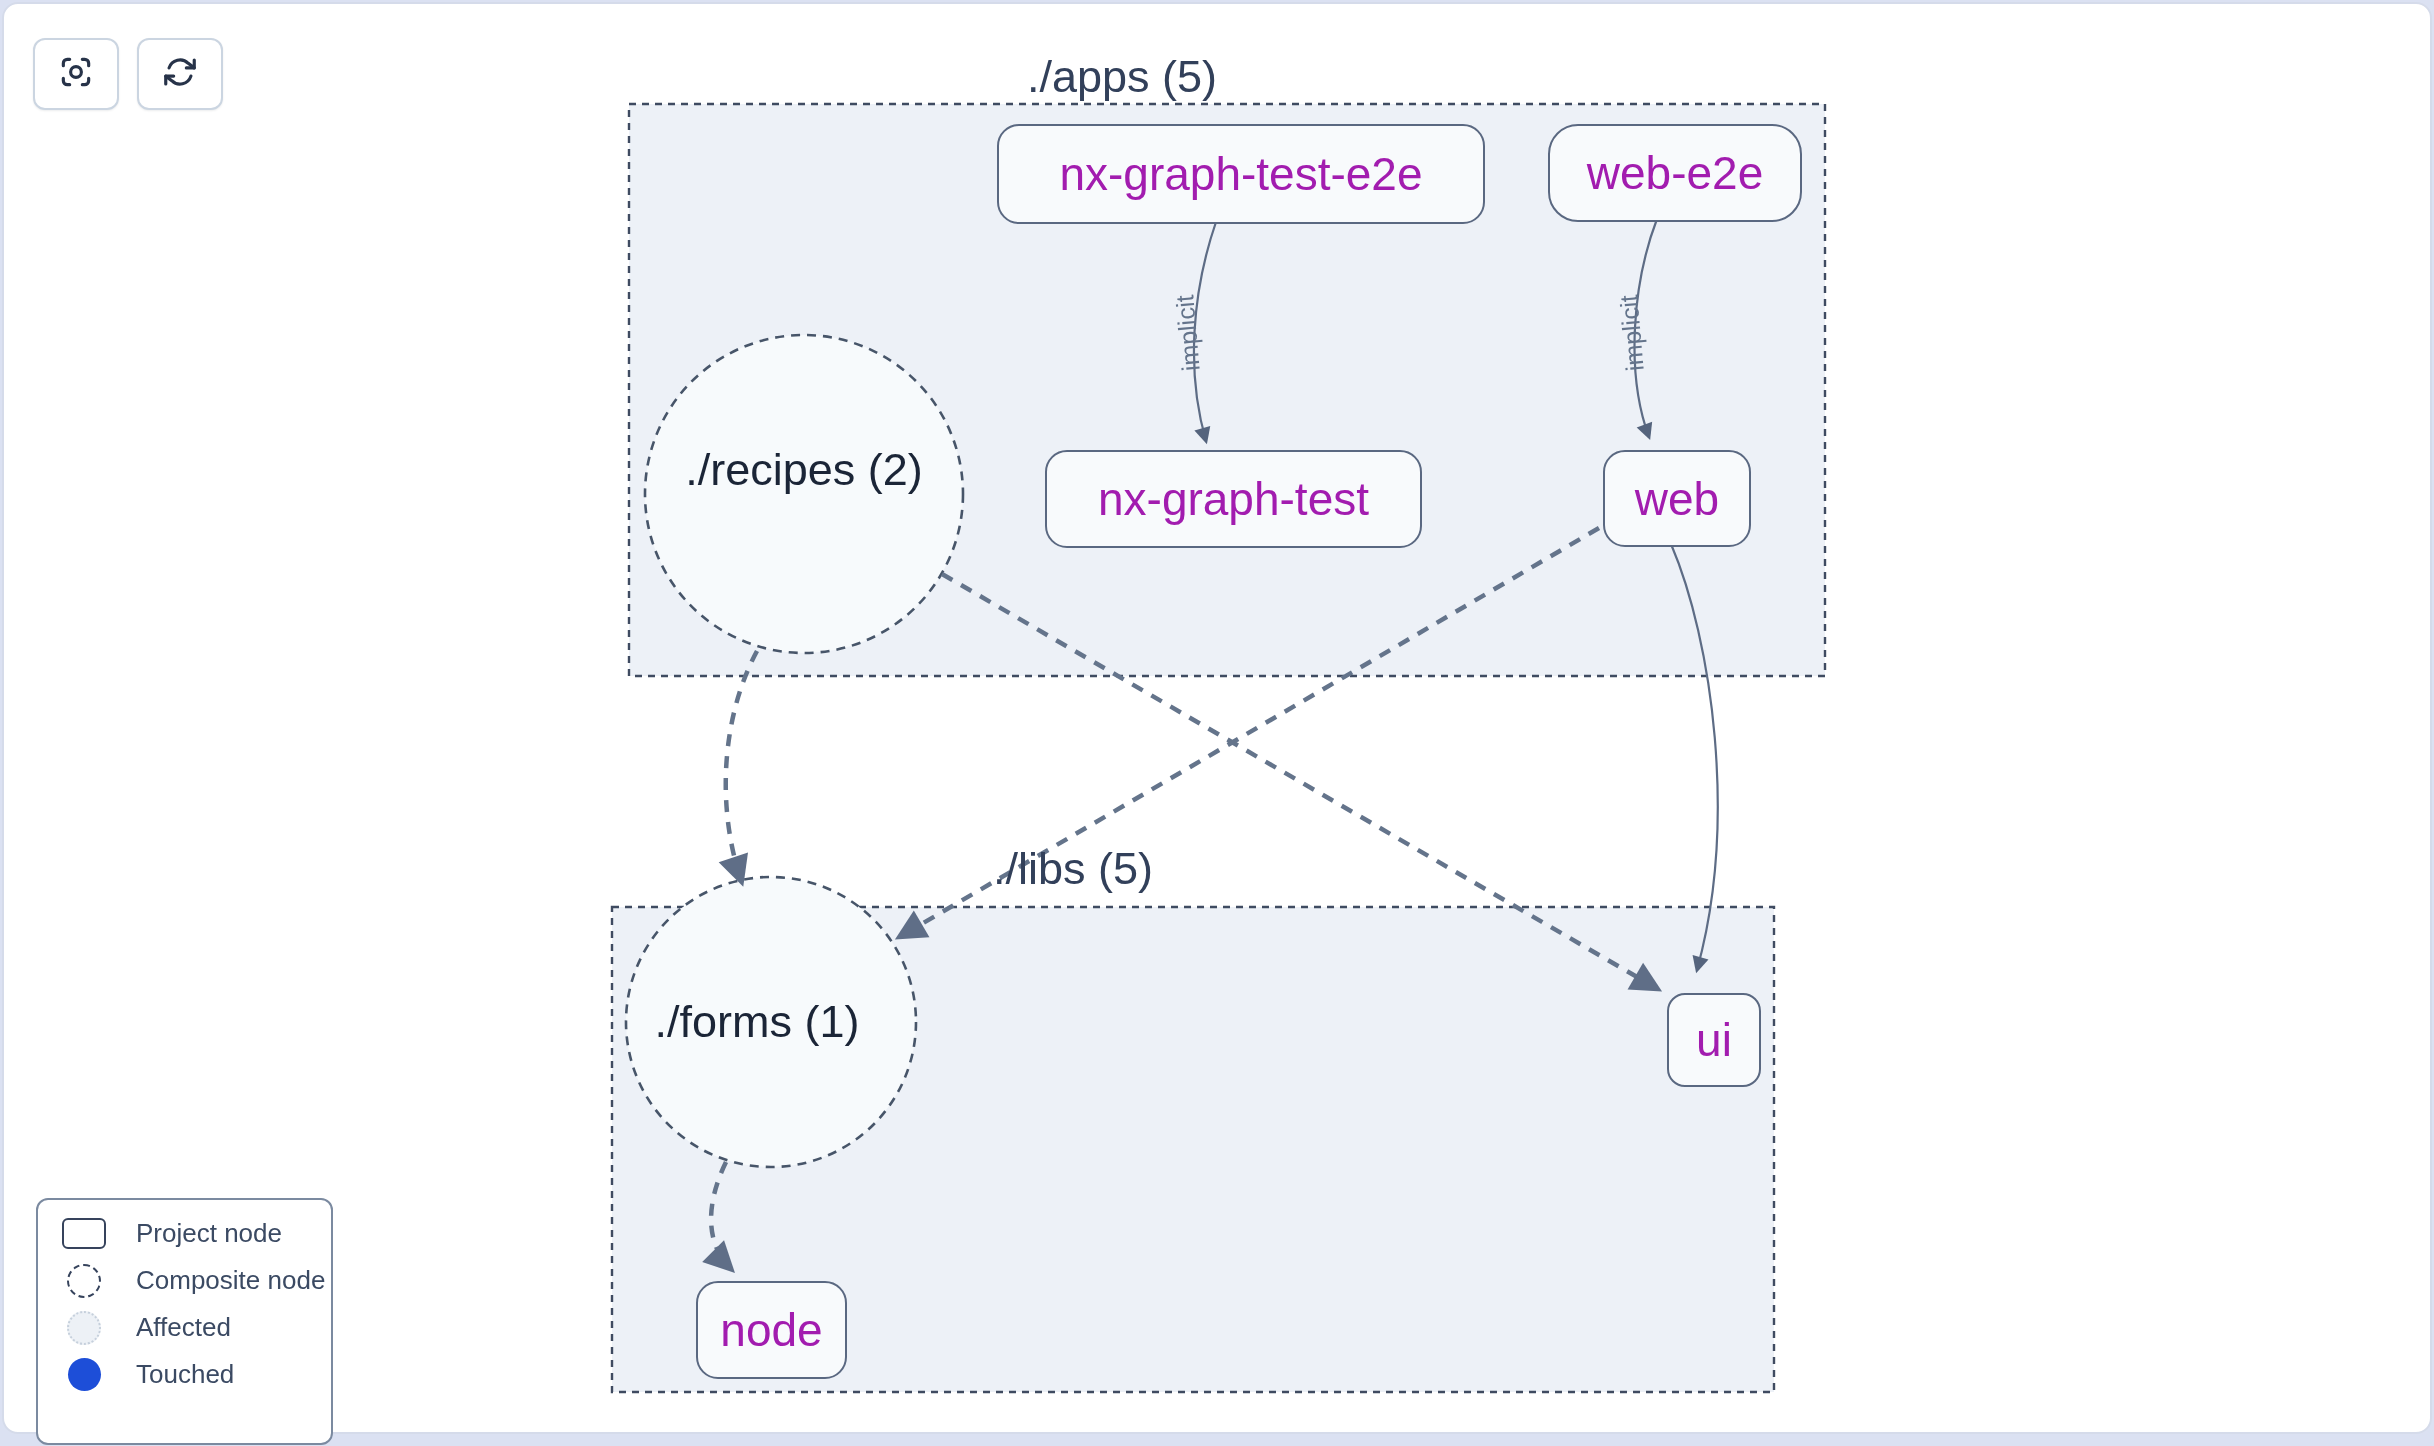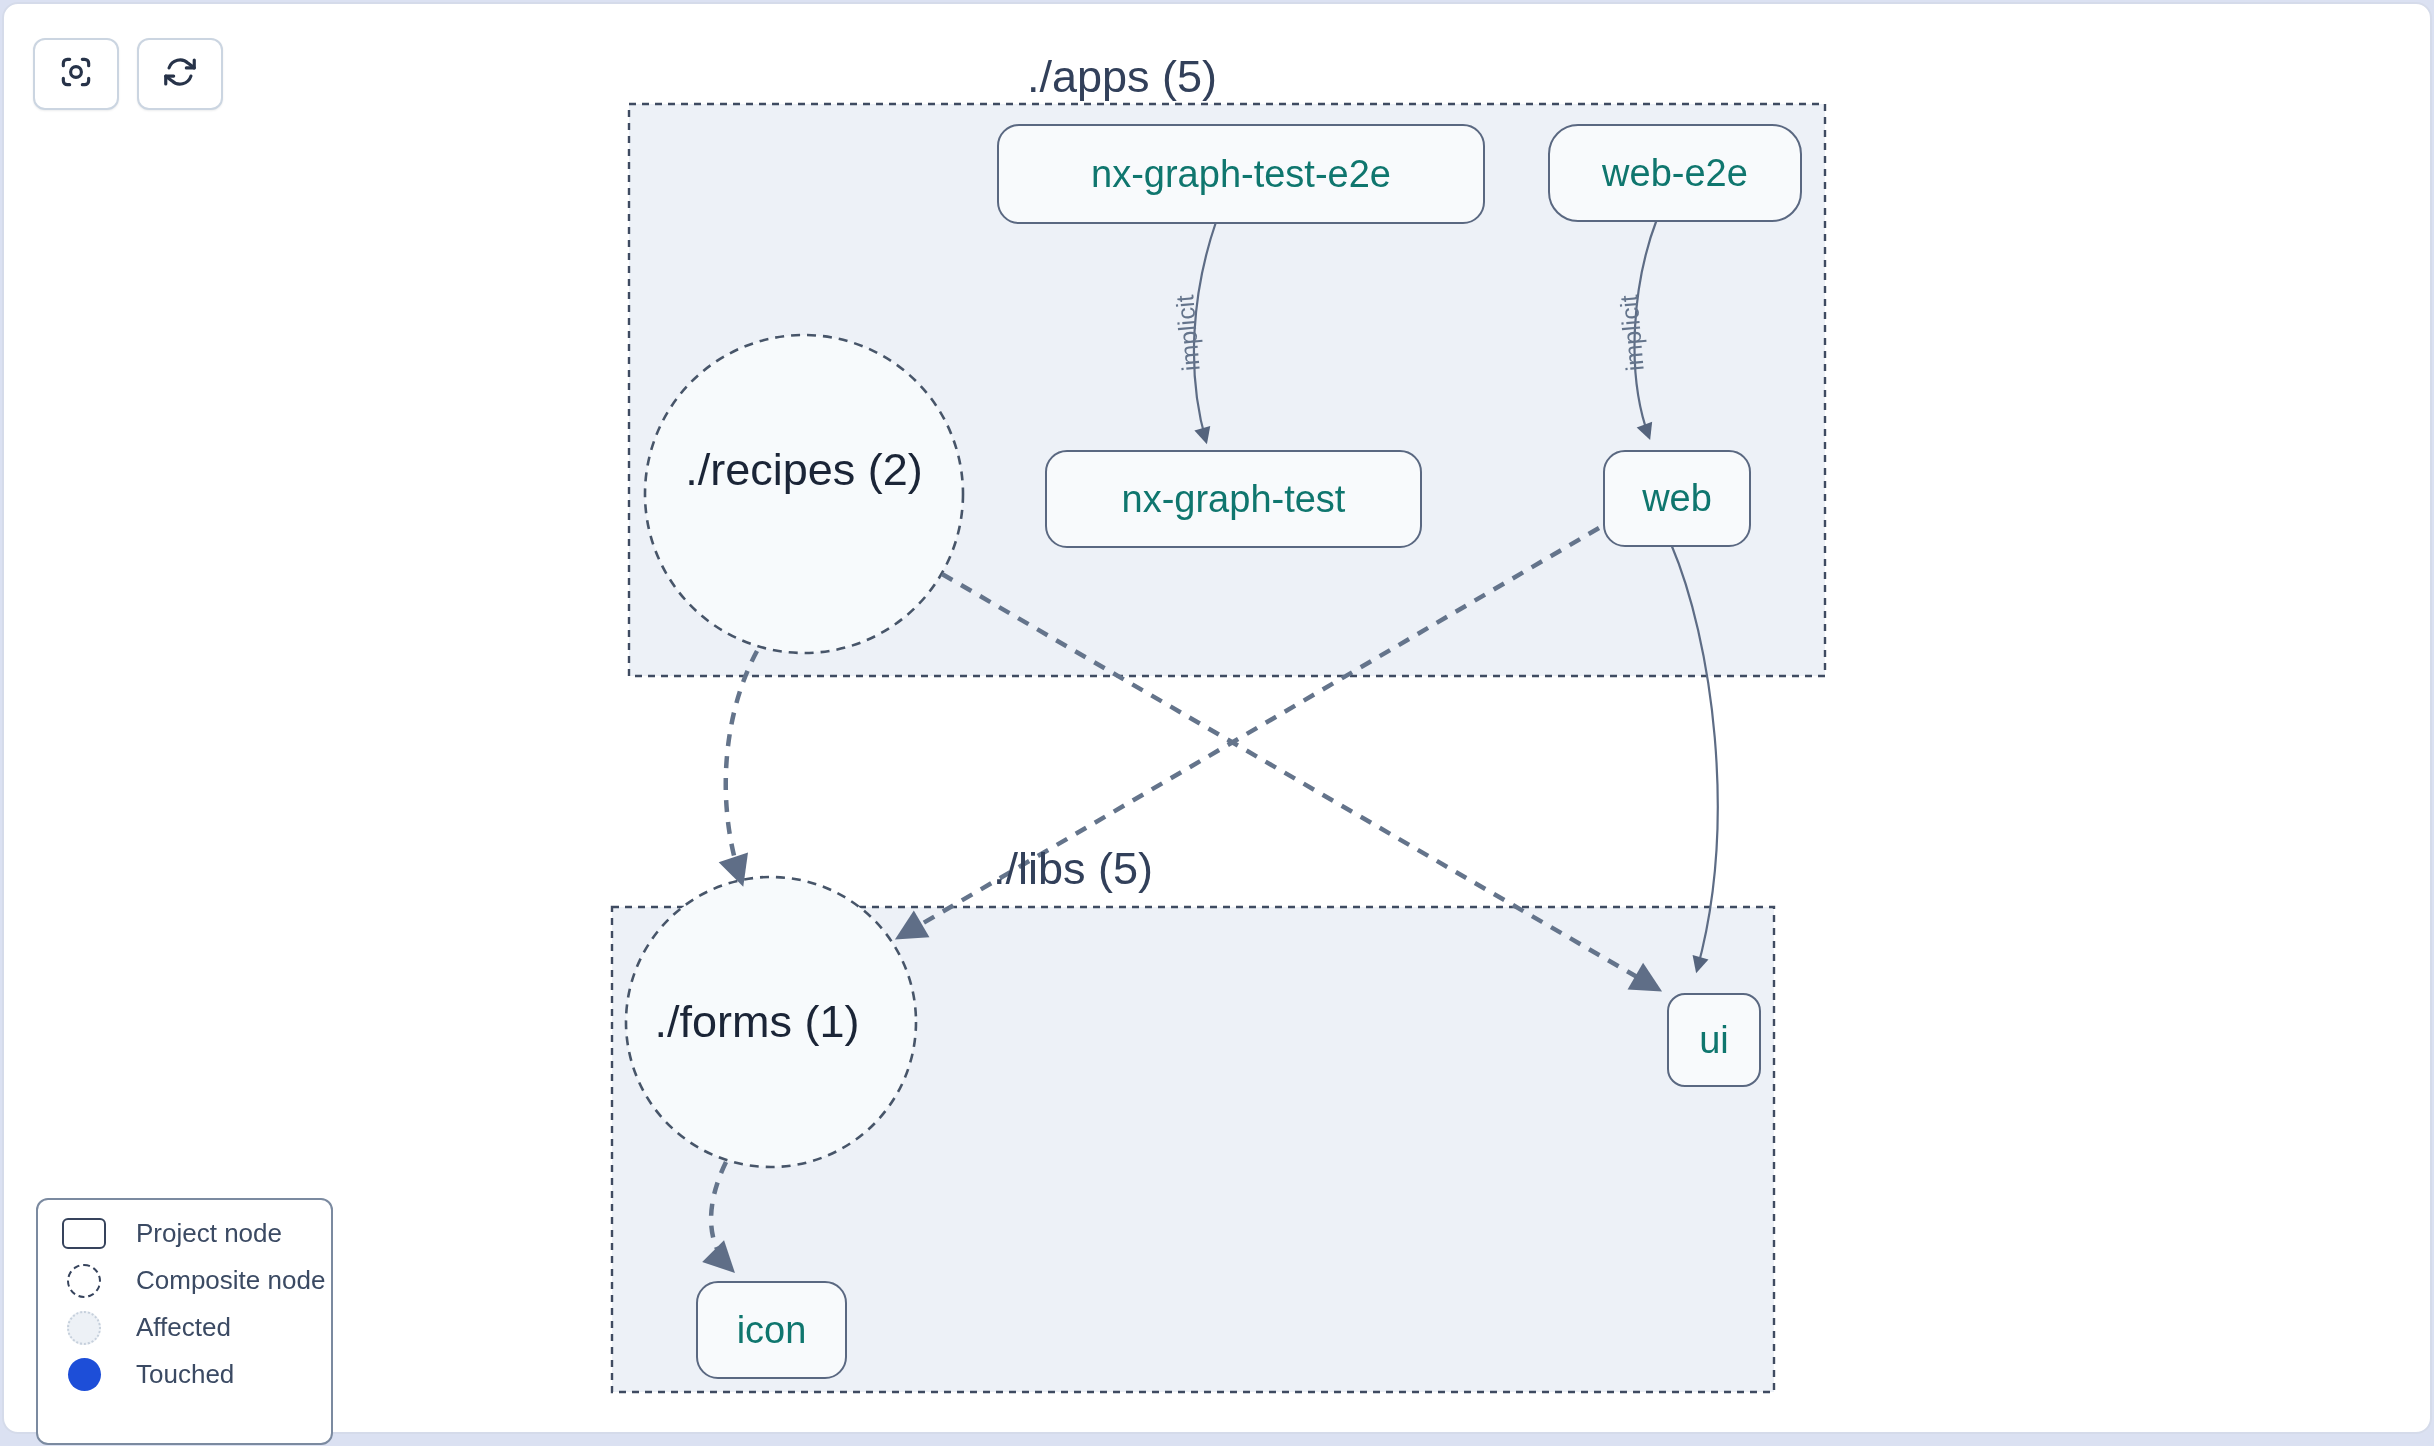--- a/index.html
+++ b/index.html
@@ -31,21 +31,21 @@
     position:absolute;width:400px;text-align:left;
     font-size:45px;color:#32405a;line-height:1.1;
   }
   .apps-title{left:1027px;top:52px;}
   .libs-title{left:993px;top:844px;}
 
   
   .node{
     position:absolute;background:#f8fafc;border:2px solid #5a6881;
     border-radius:22px;display:flex;align-items:center;justify-content:center;
-    font-size:38px;color:#0f766e;cursor:pointer;white-space:nowrap;
+    font-size:46px;color:#a21caf;cursor:pointer;white-space:nowrap;
   }
   .n-e2e1{left:997px;top:124px;width:484px;height:96px;}
   .n-webe2e{left:1548px;top:124px;width:250px;height:94px;border-radius:30px;}
   .n-test{left:1045px;top:450px;width:373px;height:94px;}
   .n-web{left:1603px;top:450px;width:144px;height:93px;}
   .n-ui{left:1667px;top:979px;width:90px;height:90px;border-radius:18px;margin-top:14px;}
   .n-icon{left:696px;top:1281px;width:147px;height:94px;}
 
   
   .circle-label{
@@ -114,21 +114,21 @@
   <div class="group-title libs-title">./libs (5)</div>
 
   <div class="circle-label recipes-label">./recipes (2)</div>
   <div class="circle-label forms-label">./forms (1)</div>
 
   <div class="node n-e2e1">nx-graph-test-e2e</div>
   <div class="node n-webe2e">web-e2e</div>
   <div class="node n-web">web</div>
   <div class="node n-test">nx-graph-test</div>
   <div class="node n-ui">ui</div>
-  <div class="node n-icon">icon</div>
+  <div class="node n-icon">node</div>
 
   <div class="edge-label el-1">implicit</div>
   <div class="edge-label el-2">implicit</div>
 
   <div class="toolbar">
     <div class="tool-btn">
       <span>
         <svg width="38" height="38" viewBox="0 0 24 24" style="stroke:#273349;fill:none;stroke-width:2;stroke-linecap:round;stroke-linejoin:round;">
           <path d="M8 4H6.5A2.5 2.5 0 0 0 4 6.5V8"></path>
           <path d="M16 4h1.5A2.5 2.5 0 0 1 20 6.5V8"></path>

